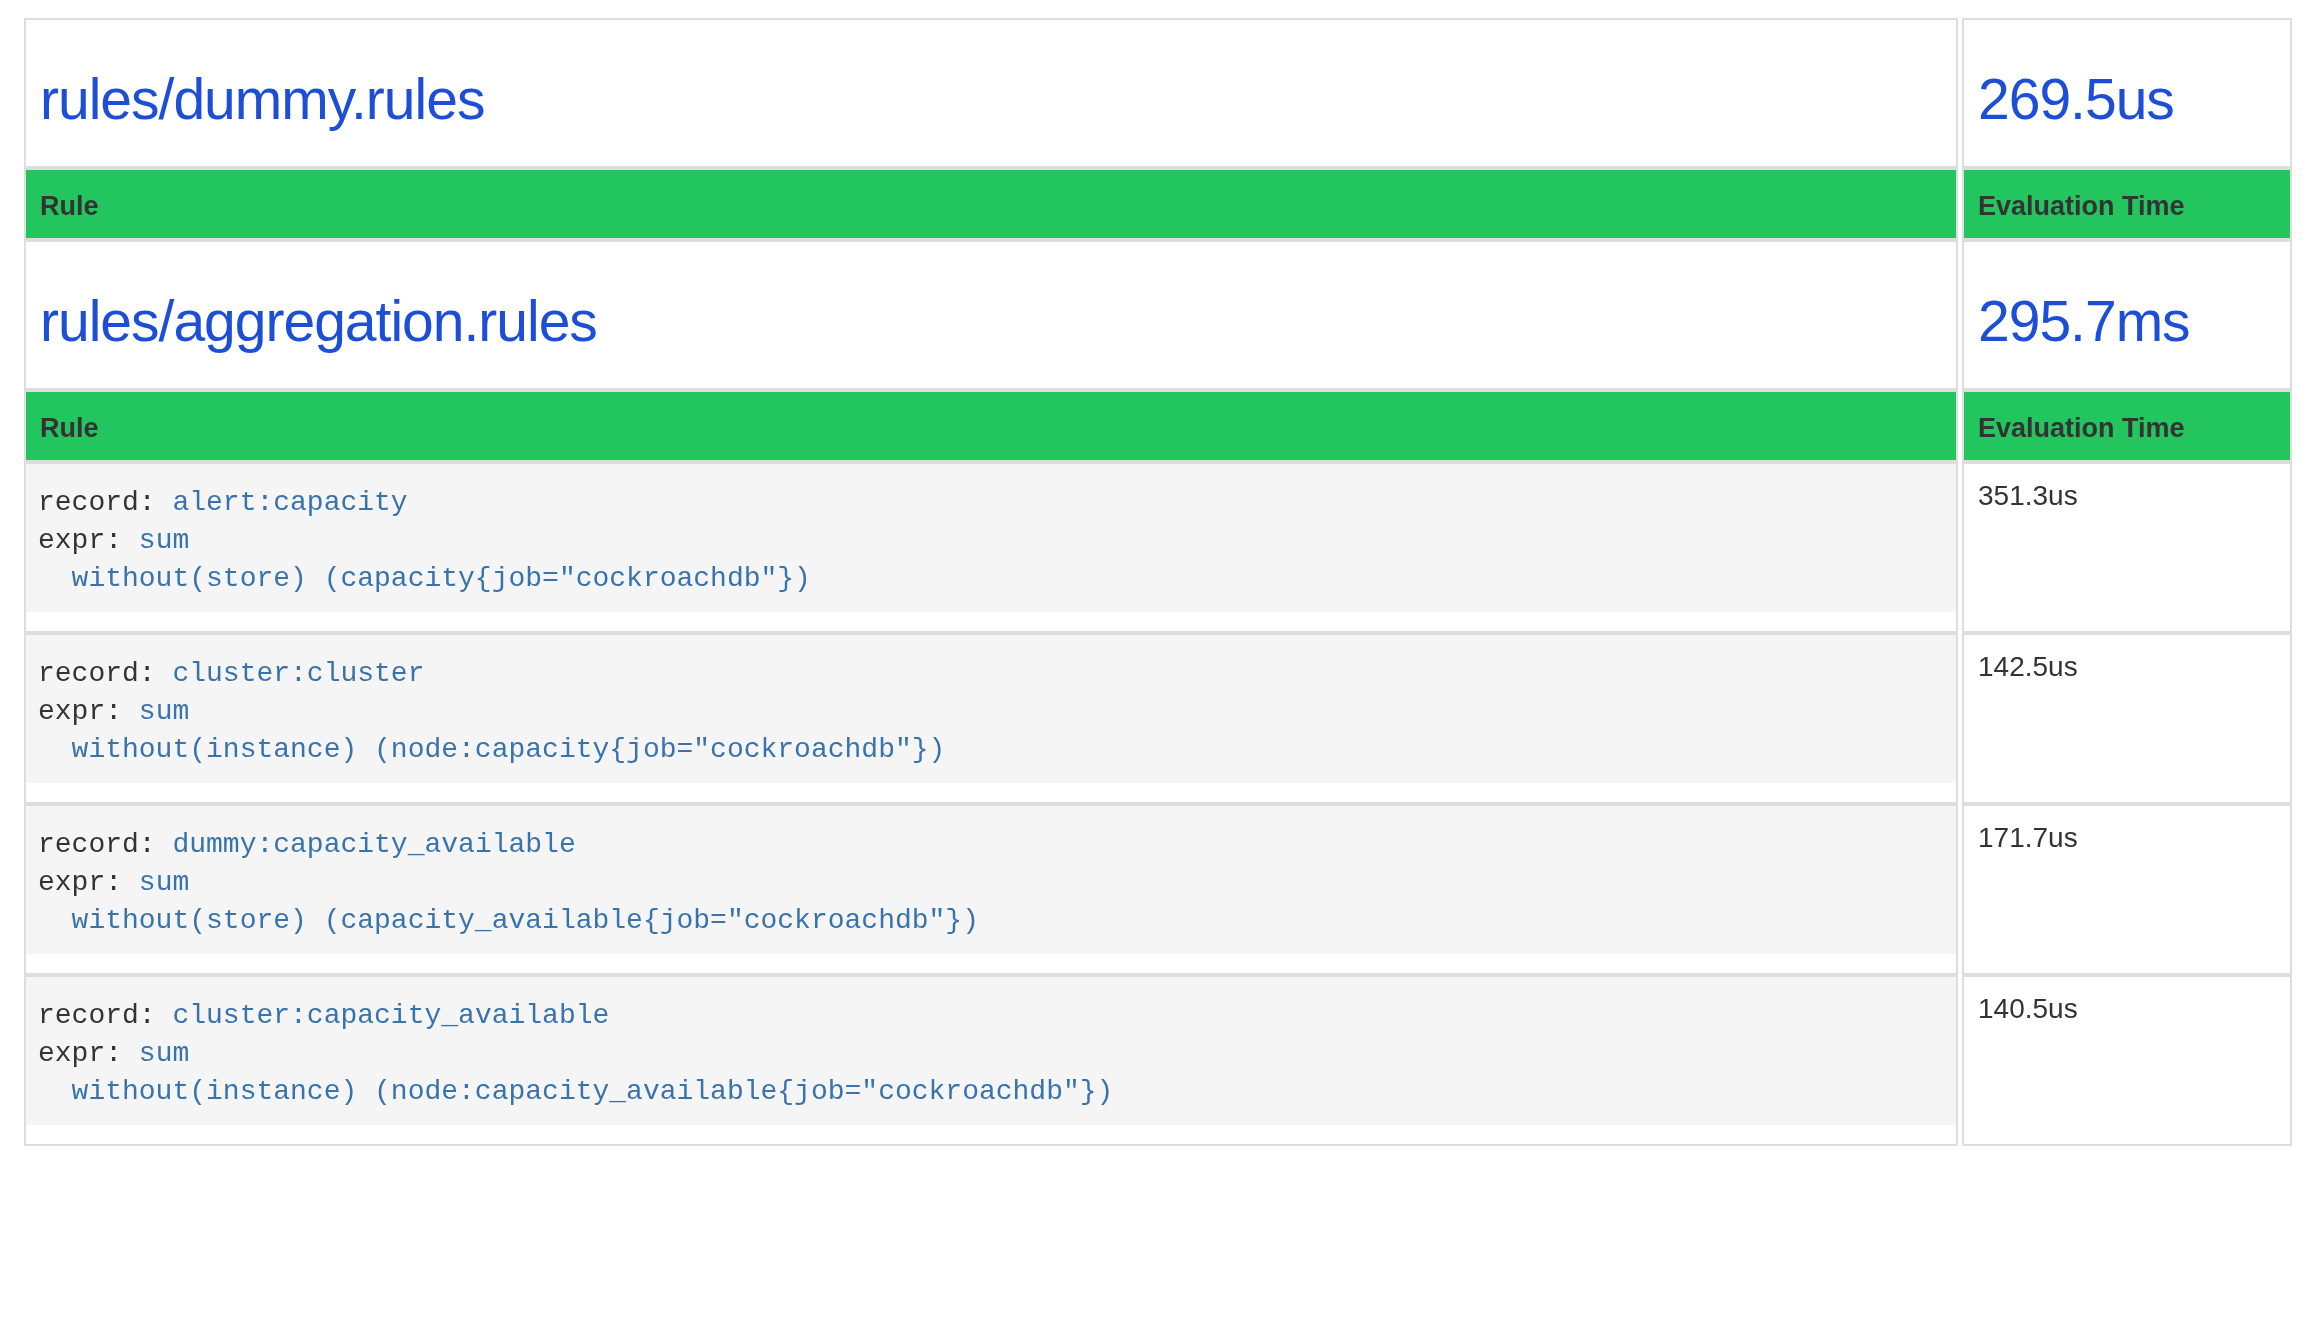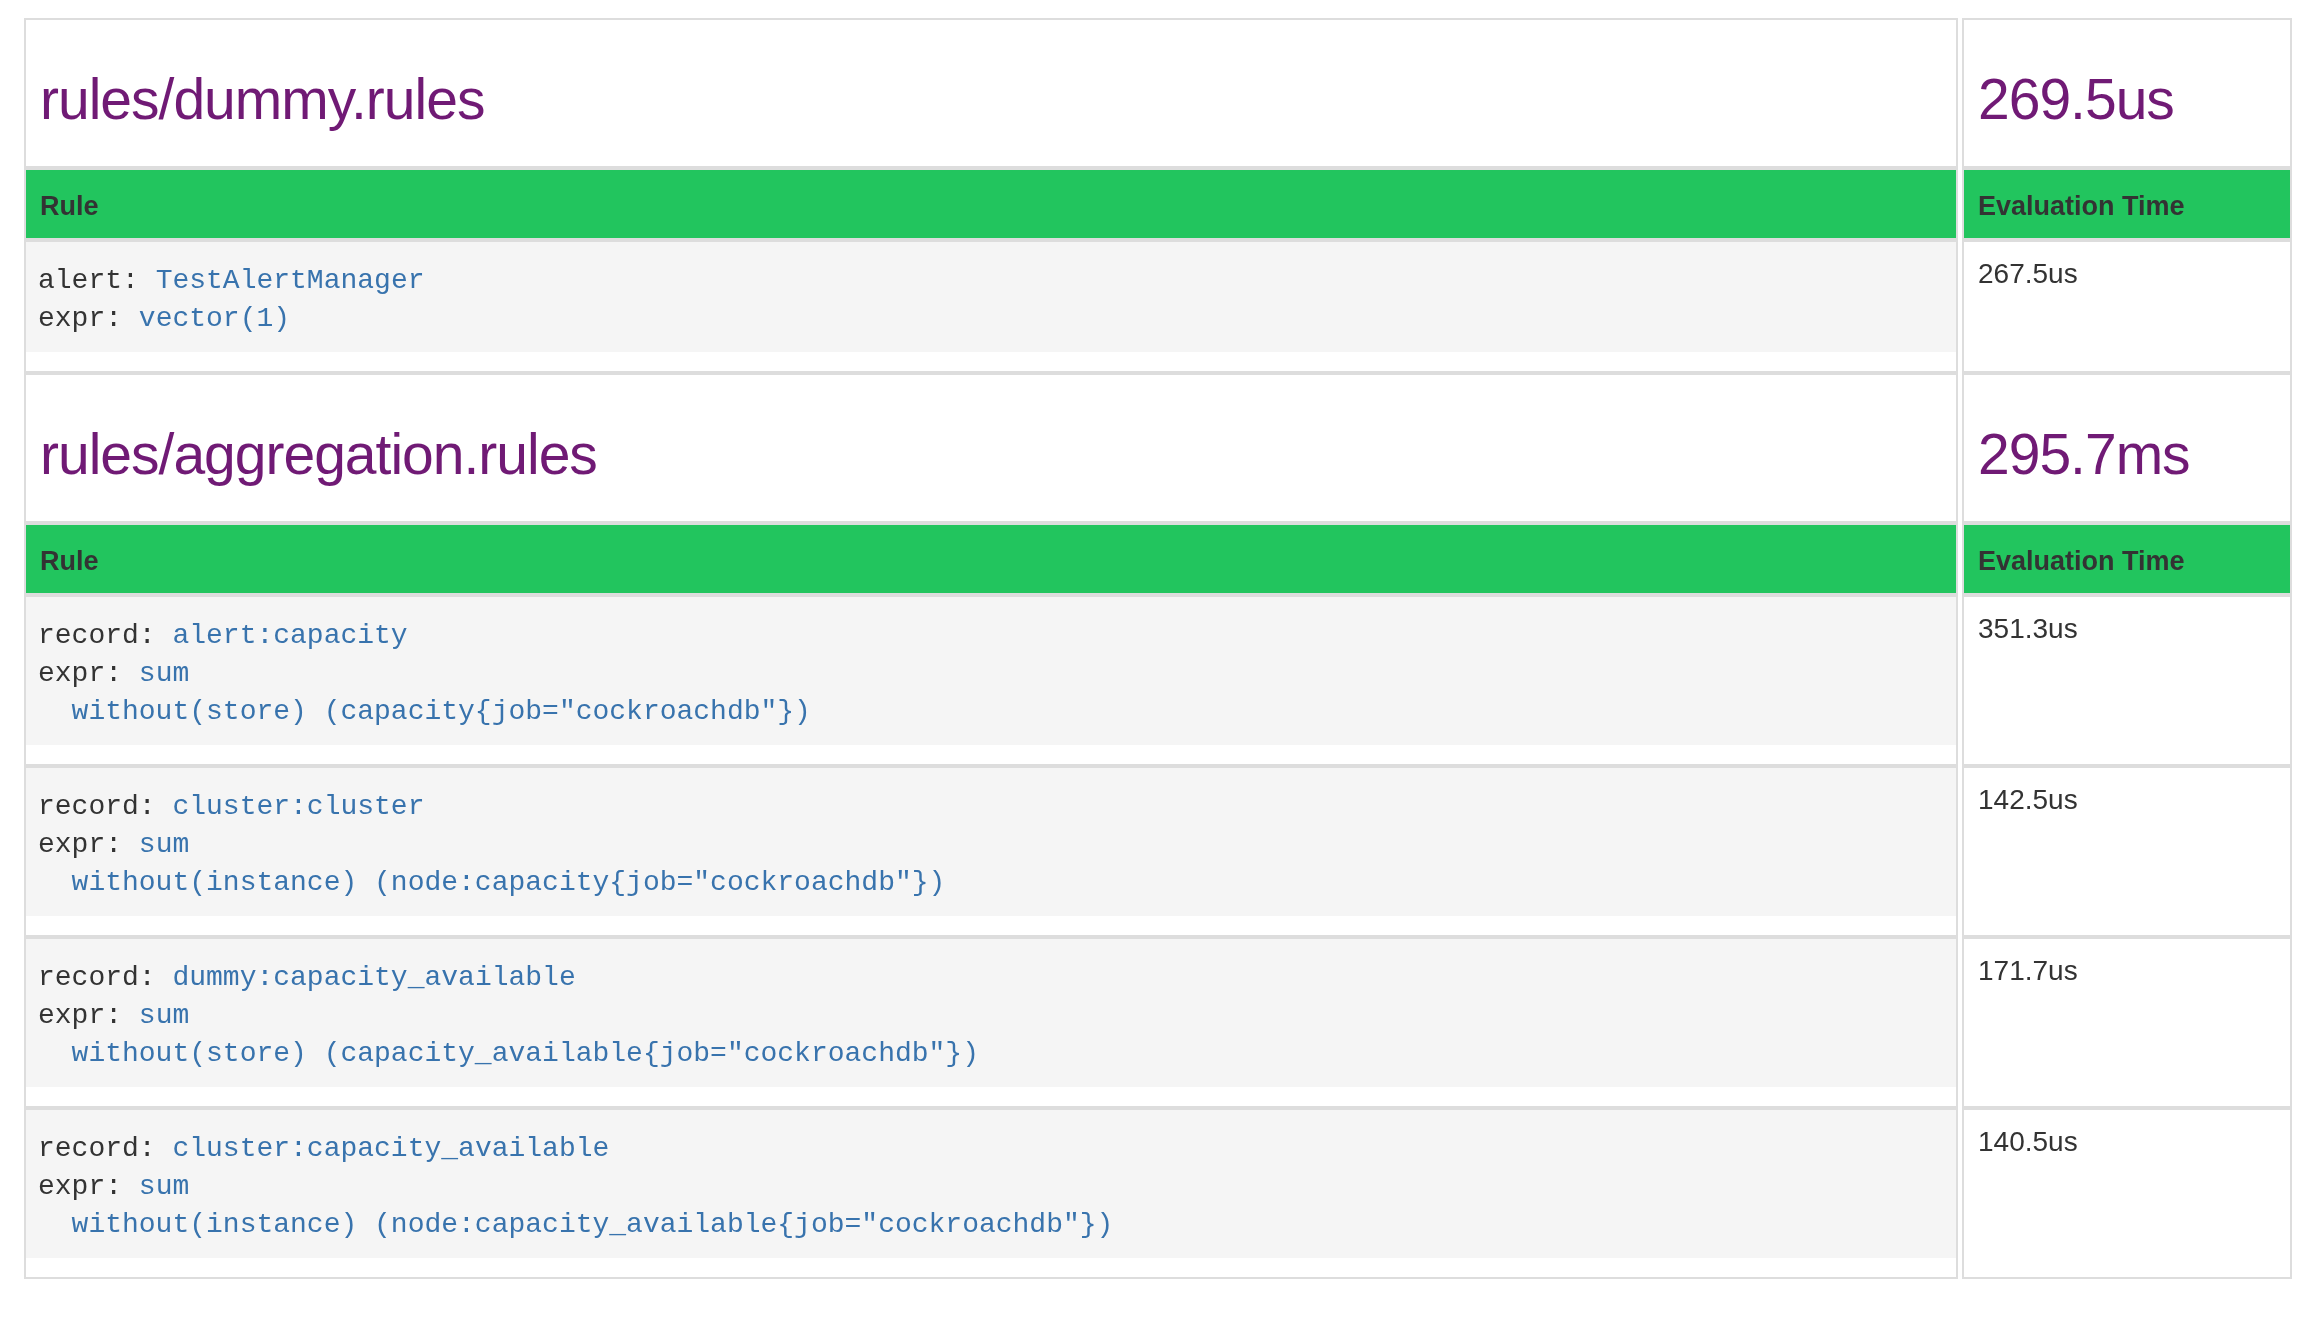--- a/index.html
+++ b/index.html
@@ -36,21 +36,21 @@
   td.group-cell {
     padding: 12px 14px 18px 14px;
     background: #ffffff;
     vertical-align: middle;
   }
   td.group-cell h2 {
     font-size: 57px;
     font-weight: 500;
     letter-spacing: -1px;
     margin: 34px 0 16px 0;
-    color: #701a75;
+    color: #1d4ed8;
     white-space: nowrap;
     overflow: hidden;
   }
   th.col-head {
     text-align: left;
     vertical-align: bottom;
     font-size: 27px;
     font-weight: 700;
     padding: 16px 14px;
     height: 72px;
@@ -104,27 +104,20 @@
     </td>
     <td class="group-cell">
       <h2>269.5us</h2>
     </td>
   </tr>
   <tr class="colhead-row">
     <th class="col-head">Rule</th>
     <th class="col-head">Evaluation Time</th>
   </tr>
 
-  <tr class="rule-row">
-    <td class="rule-cell">
-            <pre class="rule-pre"><span class="k">alert:</span> <a class="lnk">TestAlertManager</a>
-<span class="k">expr:</span> <a class="lnk">vector(1)</a></pre>
-          </td>
-    <td class="time-cell">267.5us</td>
-  </tr>
 
   <tr class="group-row">
     <td class="group-cell">
       <h2>rules/aggregation.rules</h2>
     </td>
     <td class="group-cell">
       <h2>295.7ms</h2>
     </td>
   </tr>
   <tr class="colhead-row">

